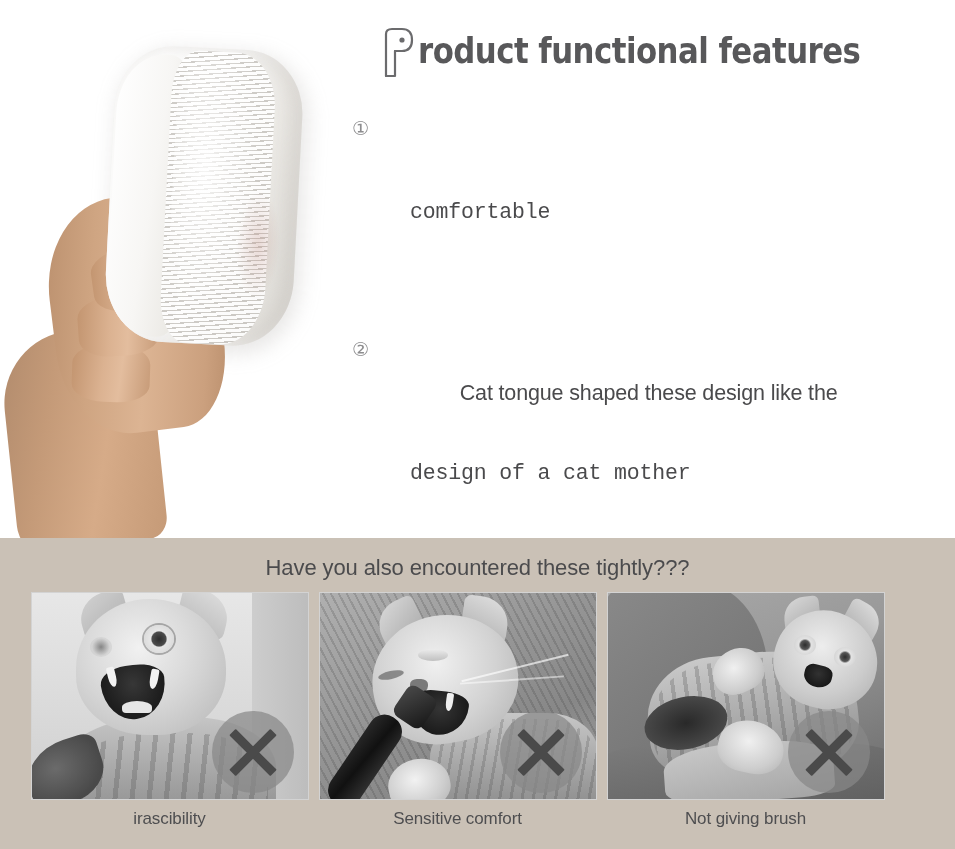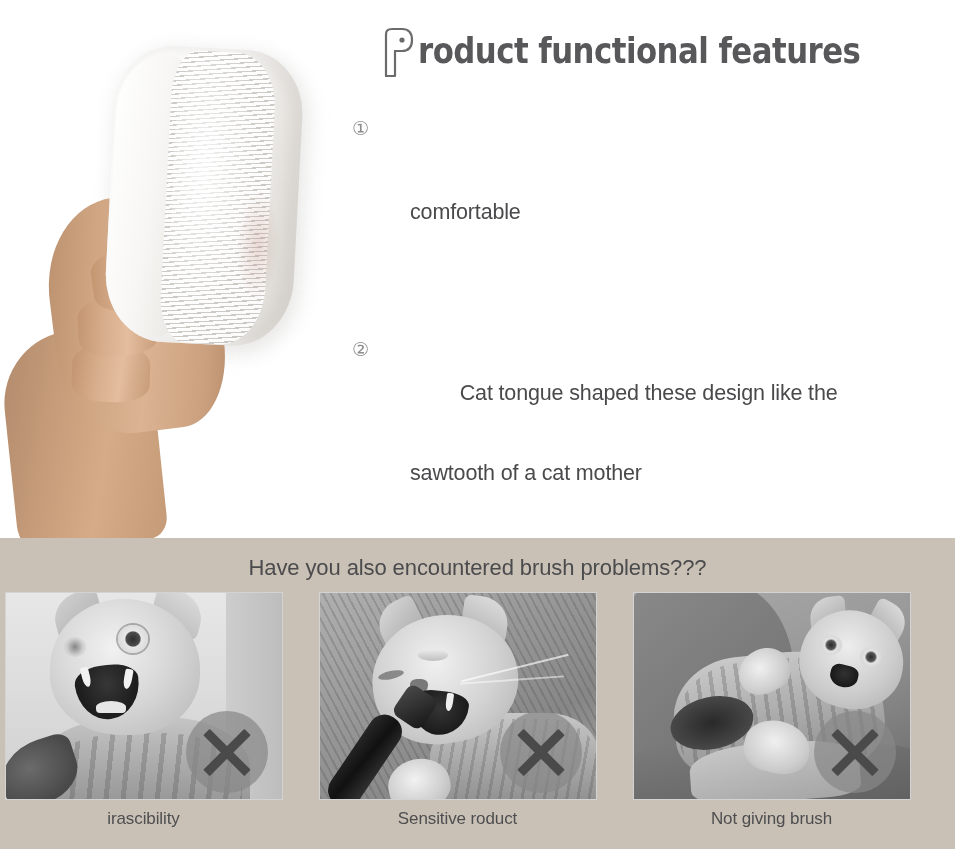--- a/index.html
+++ b/index.html
@@ -133,36 +133,36 @@
     margin-right:2px;
   }
   .feat-text {
     font-family:"Liberation Sans", sans-serif;
     font-size:21.5px;
     line-height:40px;
     color:#4a4a4c;
     letter-spacing:-0.15px;
     white-space:pre-wrap;
   }
-  .feat-text .l2 { display:block; padding-left:26px; }
+  .feat-text .l2 { display:block; padding-left:26px;font-family:Liberation Mono, monospace; }
 
   
   .bottom {
     position:absolute; left:0; top:538px; width:955px; height:311px;
     background:#cac1b6;
   }
   .bottom-heading {
     text-align:center;
     font-family:"Liberation Sans", sans-serif;
     font-size:22px;
     color:#4b4b4d;
     letter-spacing:-0.1px;
     padding-top:17px;
   }
-  .cards { position:absolute; left:0; top:54px; width:915px; display:flex; justify-content:center; gap:36px; }
+  .cards { position:absolute; left:0; top:54px; width:915px; display:flex; justify-content:center; gap:10px; }
   .card { width:278px; }
   .card-photo {
     position:relative;
     width:278px; height:208px;
     overflow:hidden;
     border:1px solid #d9d2c8;
     background:#9b9b9b;
     filter:grayscale(100%);
   }
   .card-caption {
@@ -360,21 +360,21 @@
           <div class="feat-num">①</div>
           <div class="feat-text">
             <span class="l2">comfortable</span>
           </div>
         </div>
 
         <div class="feature">
           <div class="feat-num">②</div>
           <div class="feat-text">
             <span> Cat tongue shaped these design like the</span>
-            <span class="l2">sawtooth of a cat mother</span>
+            <span class="l2">design of a cat mother</span>
           </div>
         </div>
 
         <div class="feature">
           <div class="feat-num">③</div>
           <div class="feat-text">
             <span> More than 1300 sawtooth  tightly arranged</span>
           </div>
         </div>
 
@@ -385,21 +385,21 @@
             
           </div>
         </div>
 
       </div>
     </div>
   </div>
 
   <div class="bottom">
 
-    <div class="bottom-heading">Have you also encountered brush problems???</div>
+    <div class="bottom-heading">Have you also encountered these tightly???</div>
 
     <div class="cards">
 
       <div class="card">
         <div class="card-photo">
           <div class="p1-bg"></div>
           <div class="p1-wall"></div>
           <div class="p1-body"></div>
           <div class="p1-stripes"></div>
           <div class="p1-plant"></div>
@@ -431,21 +431,21 @@
           <div class="p2-eye"></div>
           <div class="p2-eye-l"></div>
           <div class="p2-nose"></div>
           <div class="p2-mouth"></div>
           <div class="p2-fang"></div>
           <div class="p2-brush-handle"></div>
           <div class="p2-brush-head"></div>
           <div class="p2-paw"></div>
           <div class="x-badge"></div>
         </div>
-        <div class="card-caption">Sensitive roduct</div>
+        <div class="card-caption">Sensitive comfort</div>
       </div>
 
       <div class="card">
         <div class="card-photo">
           <div class="p3-bg"></div>
           <div class="p3-sleeve"></div>
           <div class="p3-sleeve2"></div>
           <div class="p3-body"></div>
           <div class="p3-fur"></div>
           <div class="p3-dark"></div>

